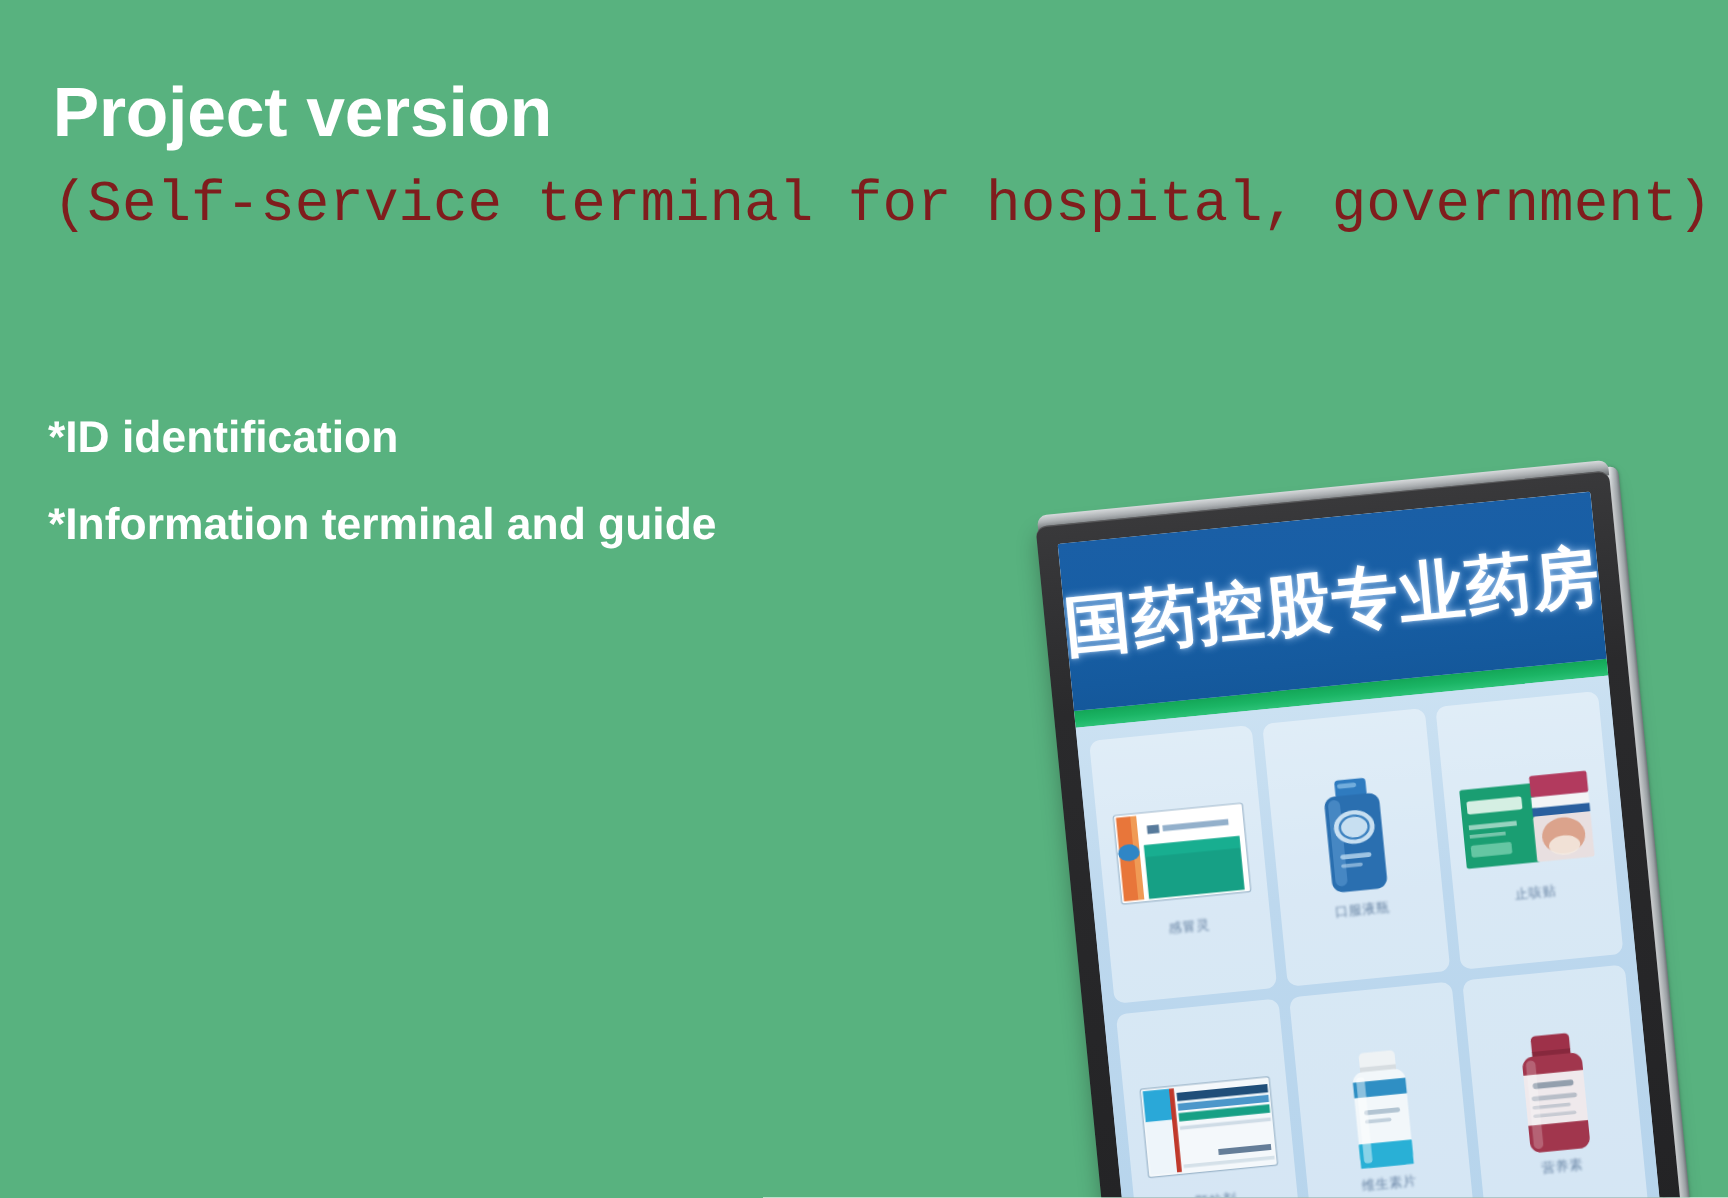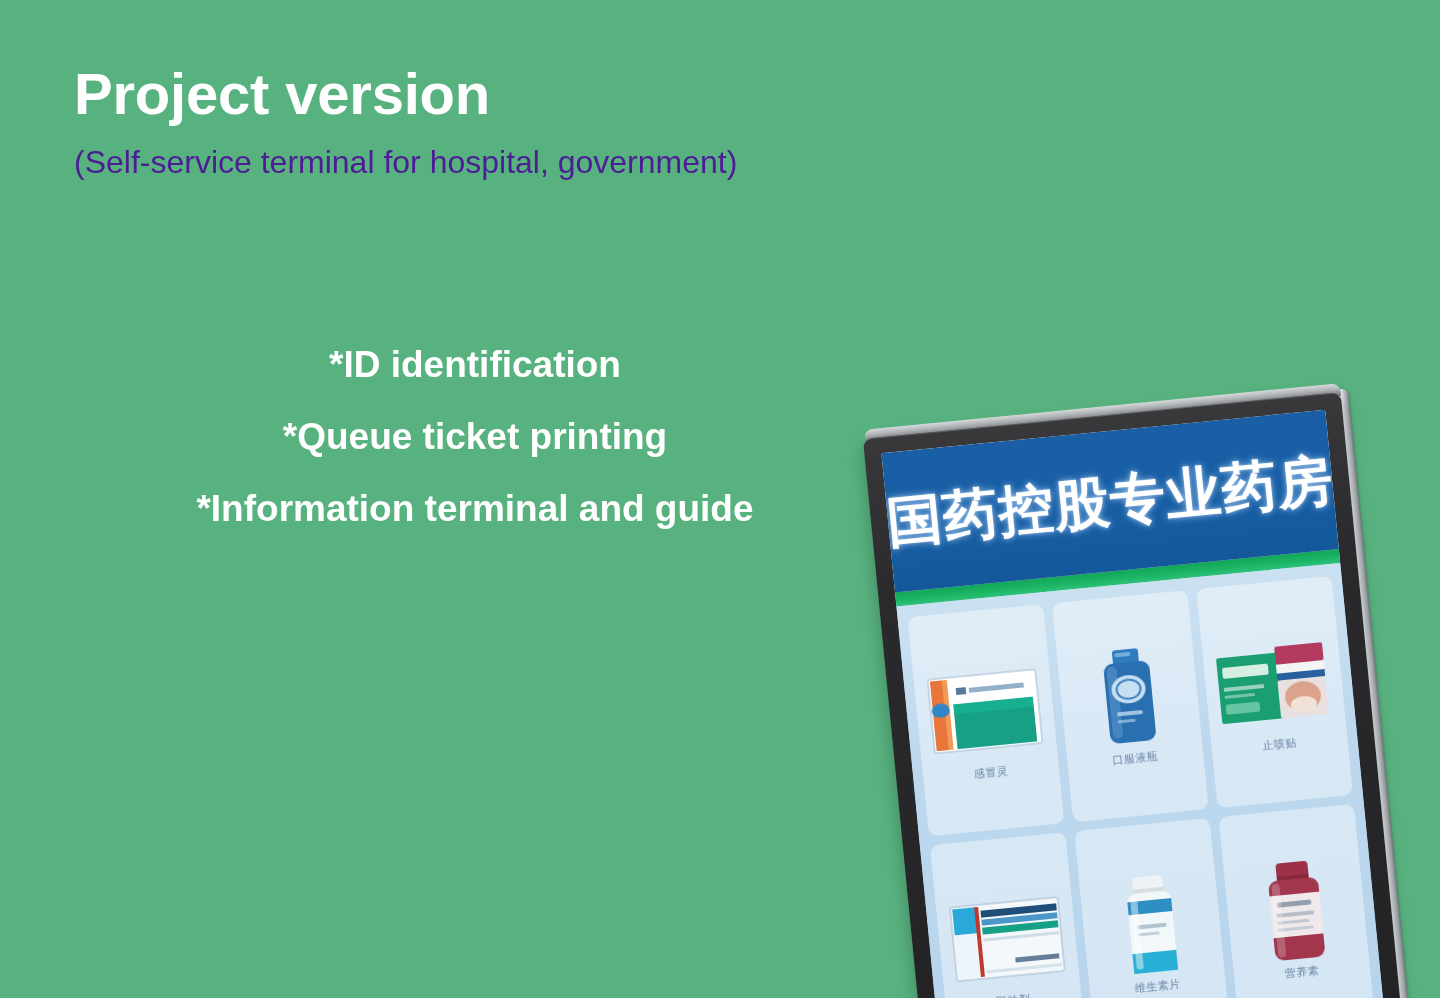--- a/index.html
+++ b/index.html
@@ -13,50 +13,50 @@
     height: 998px;
     overflow: hidden;
     background: #58b27f;
     font-family: "Liberation Sans", sans-serif;
     -webkit-font-smoothing: antialiased;
   }
 
   
   .text-block {
     position: absolute;
-    left: 74px;
+    left: 44px;
     top: 64px;
     width: 820px;
   }
   .slide-title {
     font-size: 58px;
     font-weight: 700;
     color: #ffffff;
     line-height: 1.05;
     letter-spacing: -0.2px;
     margin: 0 0 18px 0;
     white-space: nowrap;
   }
   .slide-subtitle {
-    font-size: 32px;
+    font-size: 48px;
     font-weight: 400;
-    color: #4c1d95;
+    color: #7f1d1d;
     line-height: 1.2;
     margin: 0;
     white-space: nowrap;
+    font-family: Liberation Mono, monospace;
   }
   .feature-list {
     position: absolute;
-    left: 65px;
+    left: 40px;
     top: 346px;
     width: 820px;
     list-style: none;
     margin: 0;
     padding: 0;
-    text-align: center;
   }
   .feature-item {
     font-size: 37px;
     font-weight: 700;
     color: #ffffff;
     line-height: 1.0;
     margin: 0 0 35px 0;
     white-space: nowrap;
   }
 
@@ -188,21 +188,20 @@
 
 <div id="slide">
 
   <div class="text-block">
     <h1 class="slide-title">Project version</h1>
     <p class="slide-subtitle">(Self-service terminal for hospital, government)</p>
   </div>
 
   <ul class="feature-list">
     <li class="feature-item">*ID identification</li>
-    <li class="feature-item">*Queue ticket printing</li>
     <li class="feature-item">*Information terminal and guide</li>
   </ul>
 
   <div class="kiosk">
 
     <div class="kiosk-side"></div>
     <div class="kiosk-topedge"></div>
 
     <div class="kiosk-bezel">
       <div class="kiosk-screen">

